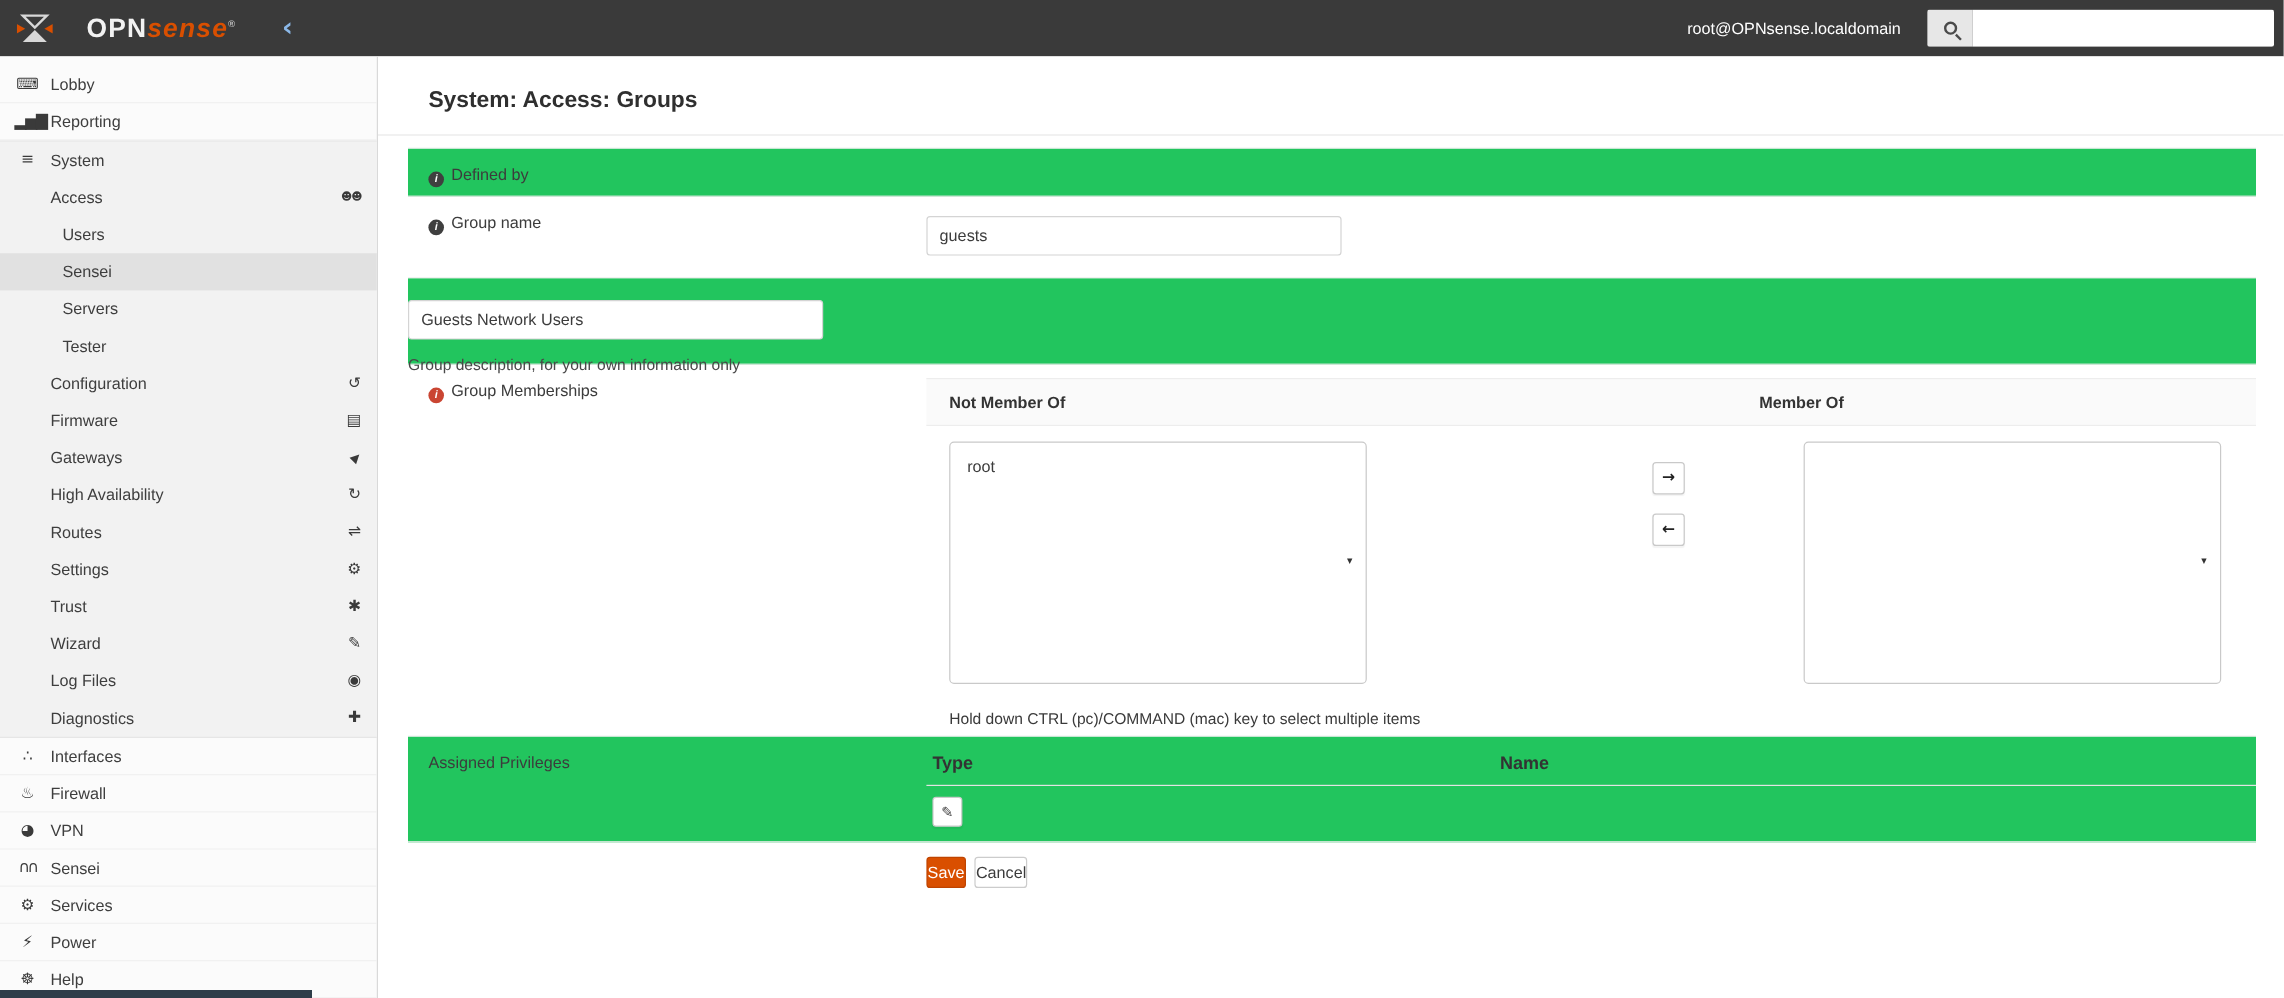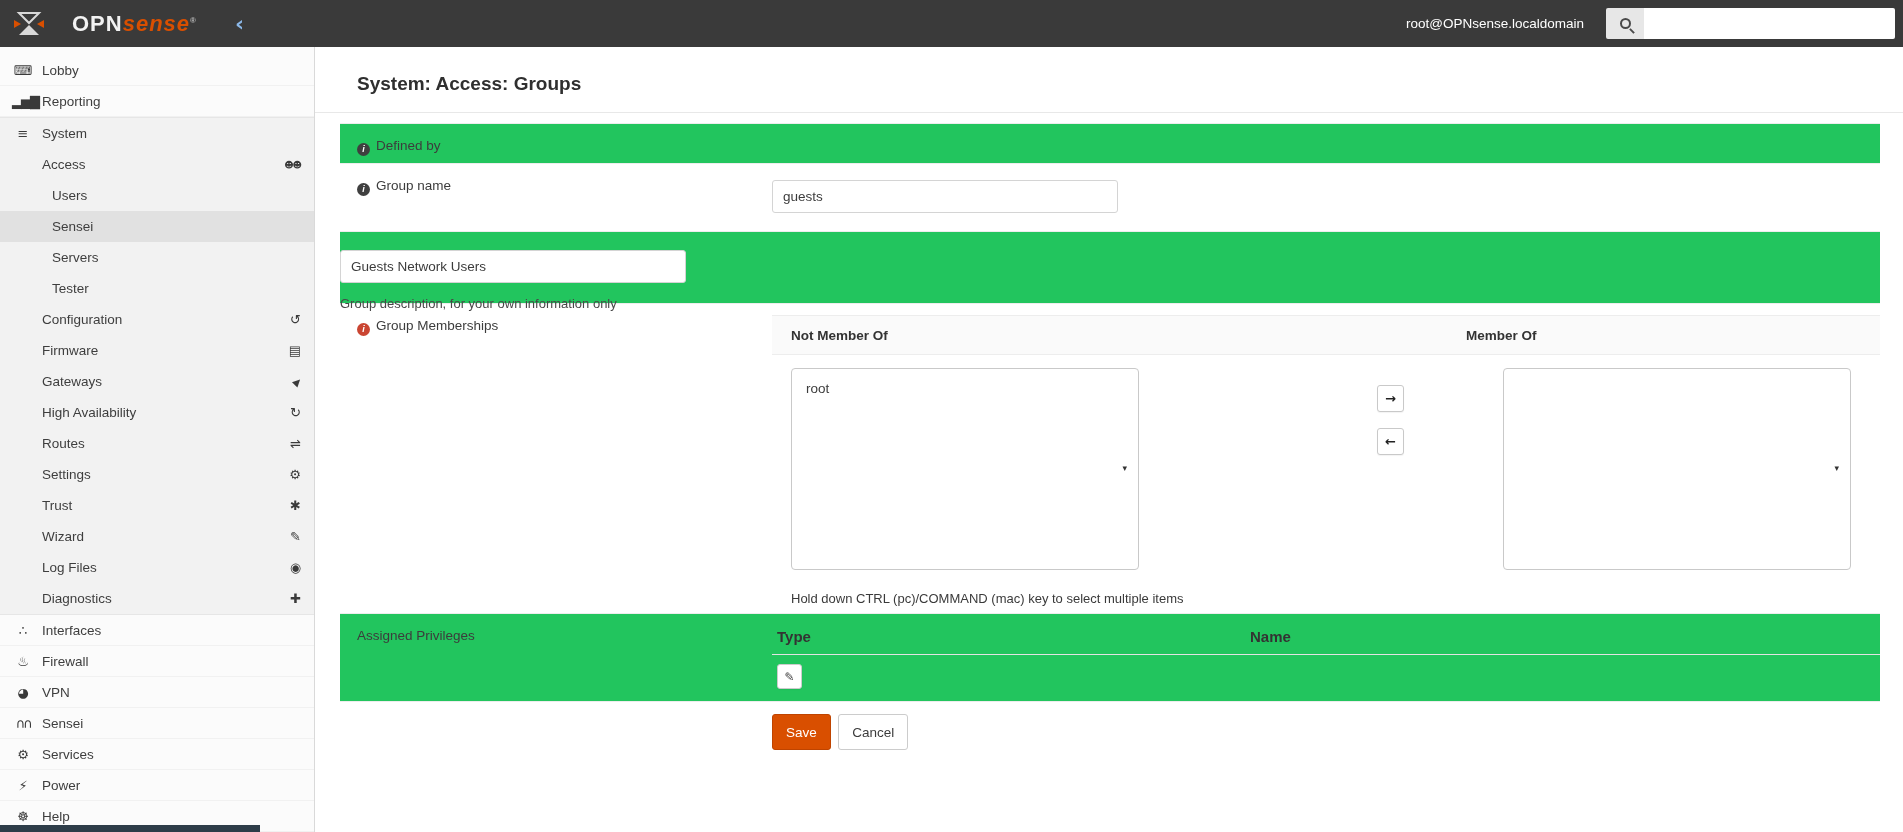--- a/index.html
+++ b/index.html
@@ -79,21 +79,21 @@
   .mb1 { top:30px; } .mb2 { top:73px; }
   .ms-help { margin:12px 0 0 19px; font-size:13px; color:#3a3a3a; }
 
   .ptable { position:relative; margin-top:14px; border-bottom:1px solid #e3e3e3; height:27px; }
   .pth { position:absolute; top:0; font-size:15px; font-weight:700; color:#333; }
   .pth-type { left:5px; } .pth-name { left:478px; }
   .editbtn { margin:9px 0 0 5px; width:25px; height:25px; background:#fff; border:1px solid #ccc;
     border-radius:3px; font-size:12px; color:#3c3c3c; cursor:pointer; box-shadow:0 1px 1px rgba(0,0,0,.05); }
 
   .btnrow { padding-top:12px; }
-  .btn { height:36px; padding:0 13px; border-radius:3px; font-size:13.5px; cursor:pointer;
+  .btn { height:26px; padding:0 0; border-radius:3px; font-size:13.5px; cursor:pointer;
     font-family:"Liberation Sans",sans-serif; }
   .btn-save { background:#d94f00; border:1px solid #bf4400; color:#fff; margin-right:3px; }
   .btn-cancel { background:#fff; border:1px solid #ccc; color:#3c3c3c; }
 </style>
 </head>
 <body>
 
 <div class="topbar">
   <div class="logo">
     <svg width="30" height="26" viewBox="0 0 30 26">

